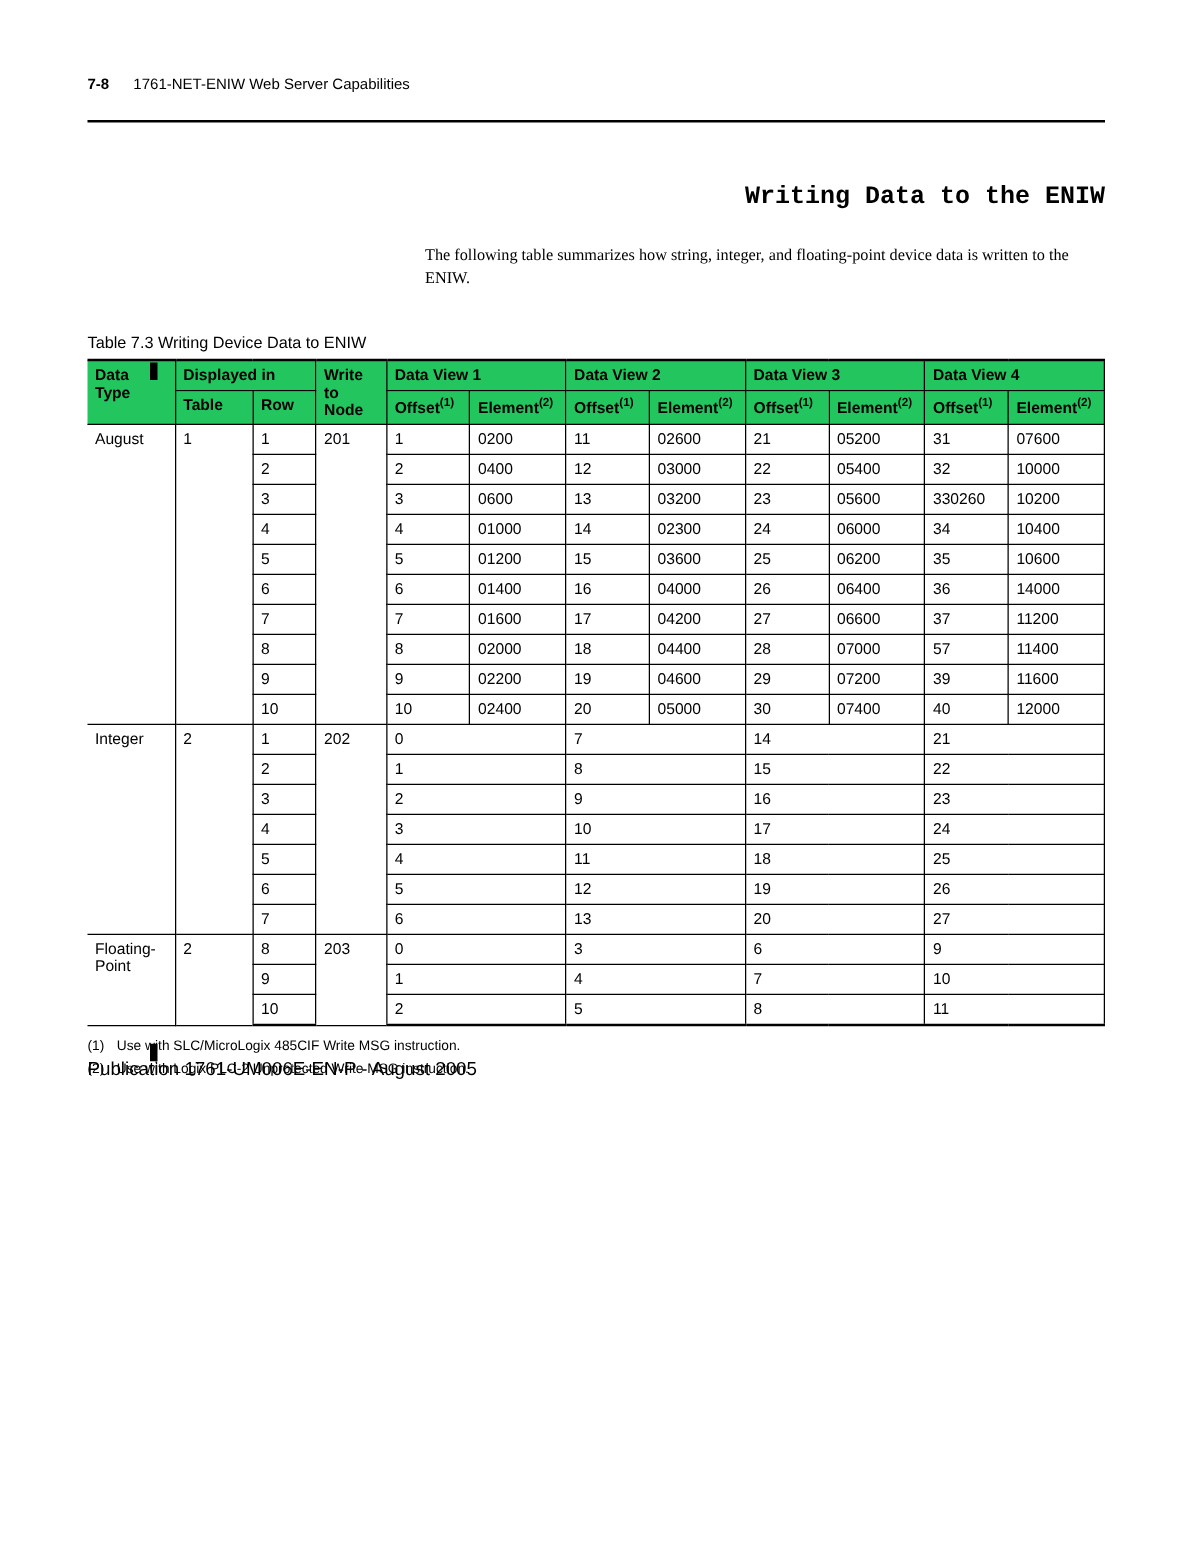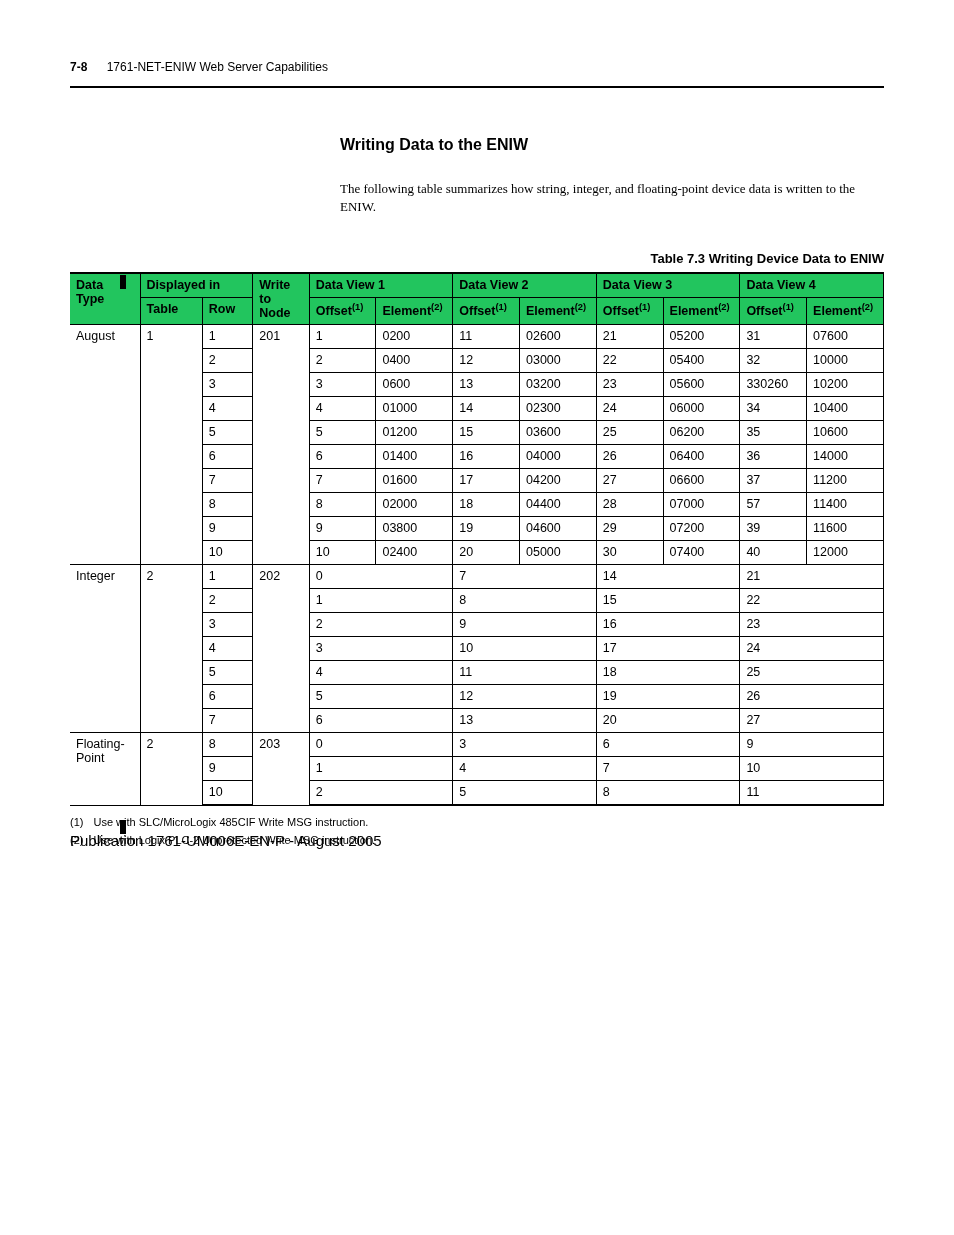--- a/index.html
+++ b/index.html
@@ -8,41 +8,41 @@
     padding: 60px 70px 40px 70px;
     font-size: 13px;
     width: 954px;
     box-sizing: border-box;
     background: white;
     color: #000;
   }
   .page-header {
     font-size: 12px;
     border-bottom: 2.5px solid black;
-    padding-bottom: 12px;
+    padding-bottom: 22px;
     margin-bottom: 48px;
   }
   .page-header b { font-weight: bold; margin-right: 16px; }
   .content-indent { margin-left: 270px; margin-bottom:36px;}
   h2.section {
-    font-family: Liberation Sans, sans-serif;
-    font-size: 16px;
+    font-family: Liberation Mono, monospace;
+    font-size: 20px;
     font-weight: bold;
     margin: 0 0 26px 0;
+    text-align: right;
   }
   .intro {
     font-family: Georgia, 'Times New Roman', serif;
     font-size: 13px;
     line-height: 1.35;
   }
   .table-caption {
-    font-weight: bold;
+    font-weight: normal;
     font-size: 13px;
     margin: 0 0 6px 0;
-    text-align: right;
   }
   .change-bar {
     position: absolute;
     left: 50px;
     width: 6px;
     height: 14px;
     background: #000;
   }
   .rel { position: relative; }
   table.data {
@@ -218,21 +218,21 @@
           <td>18</td>
           <td>04400</td>
           <td>28</td>
           <td>07000</td>
           <td>57</td>
           <td>11400</td>
         </tr>
         <tr>
           <td>9</td>
           <td>9</td>
-          <td>03800</td>
+          <td>02200</td>
           <td>19</td>
           <td>04600</td>
           <td>29</td>
           <td>07200</td>
           <td>39</td>
           <td>11600</td>
         </tr>
         <tr>
           <td>10</td>
           <td>10</td>

